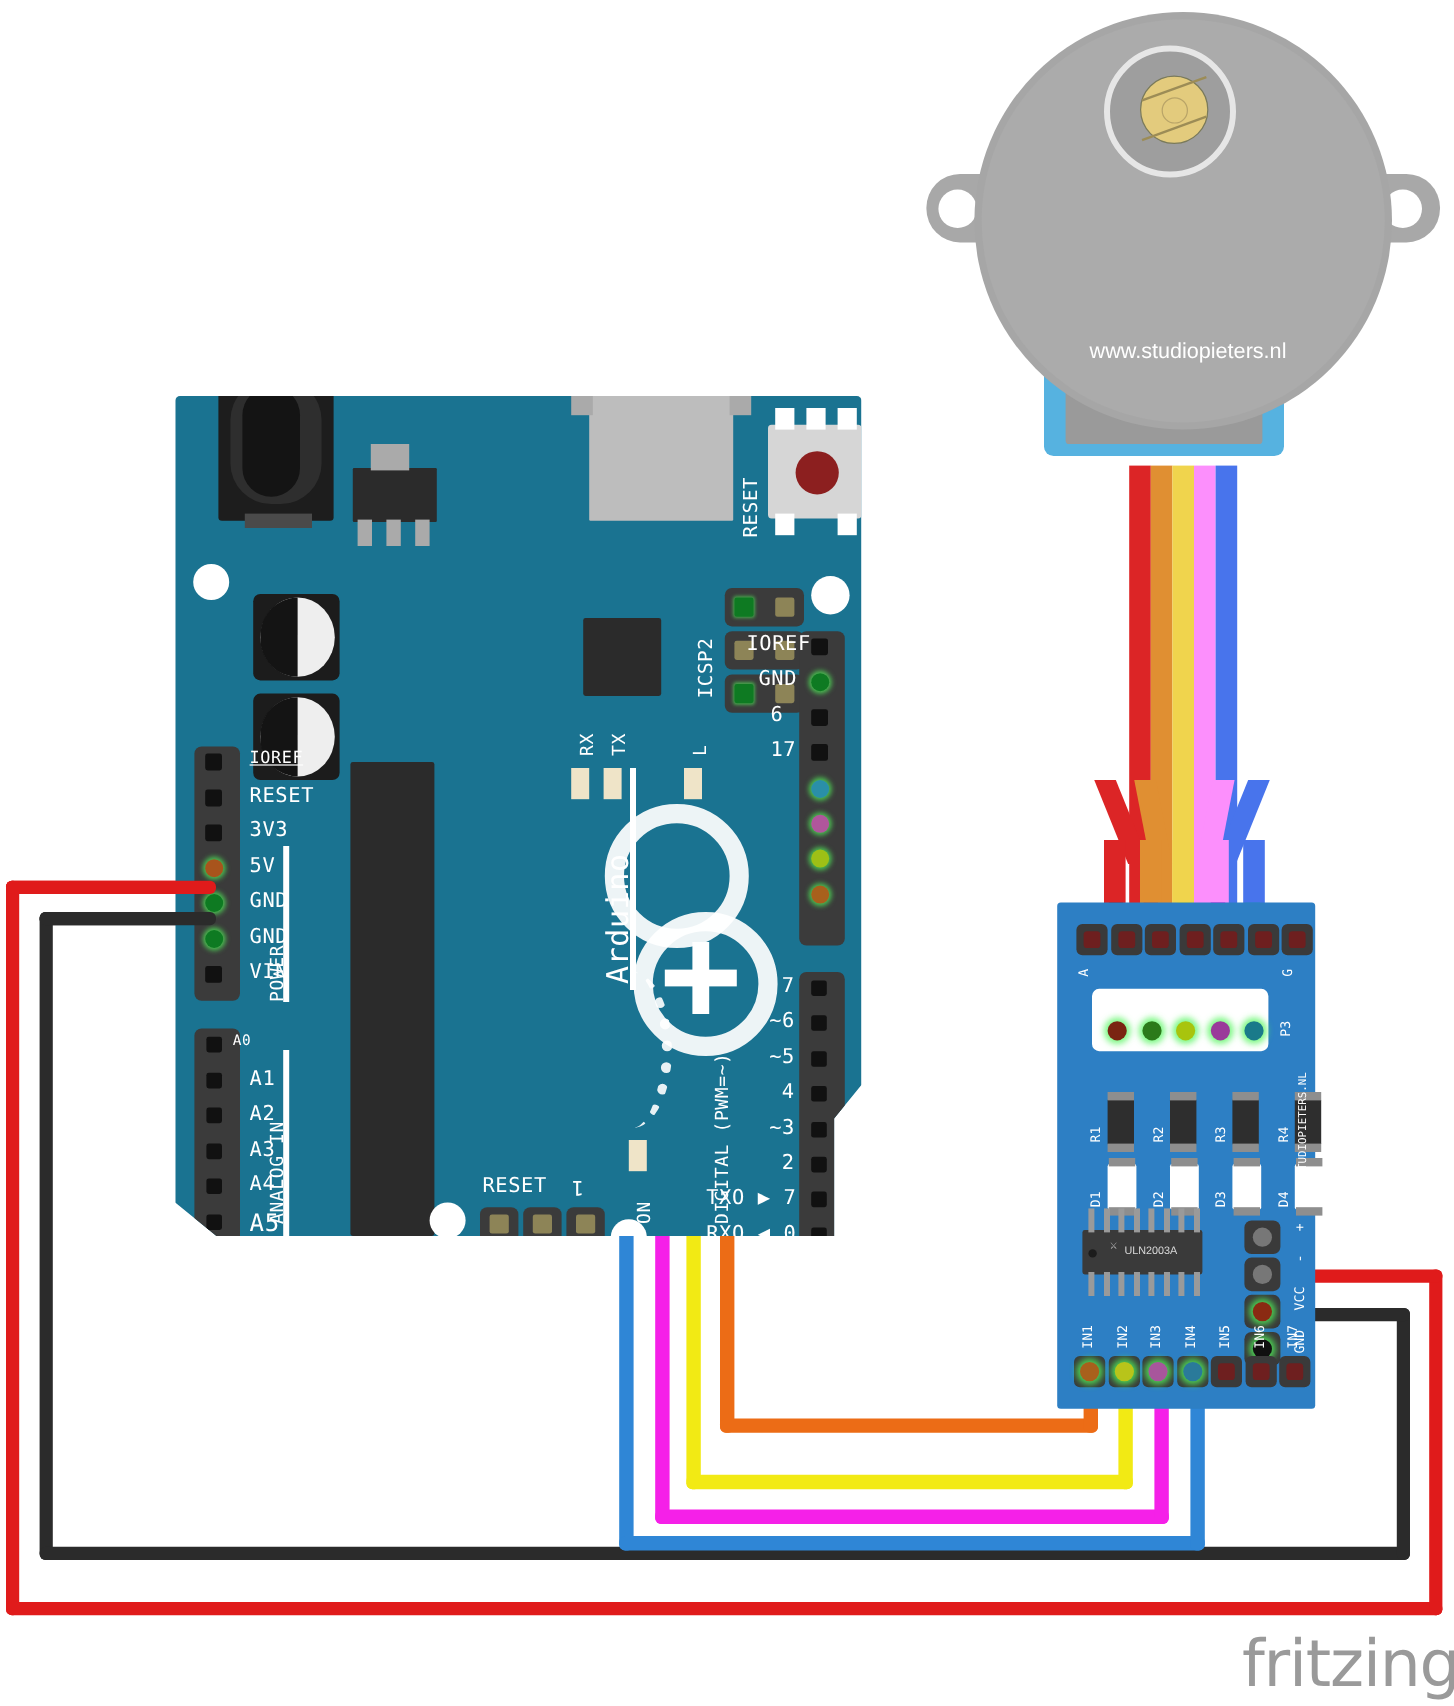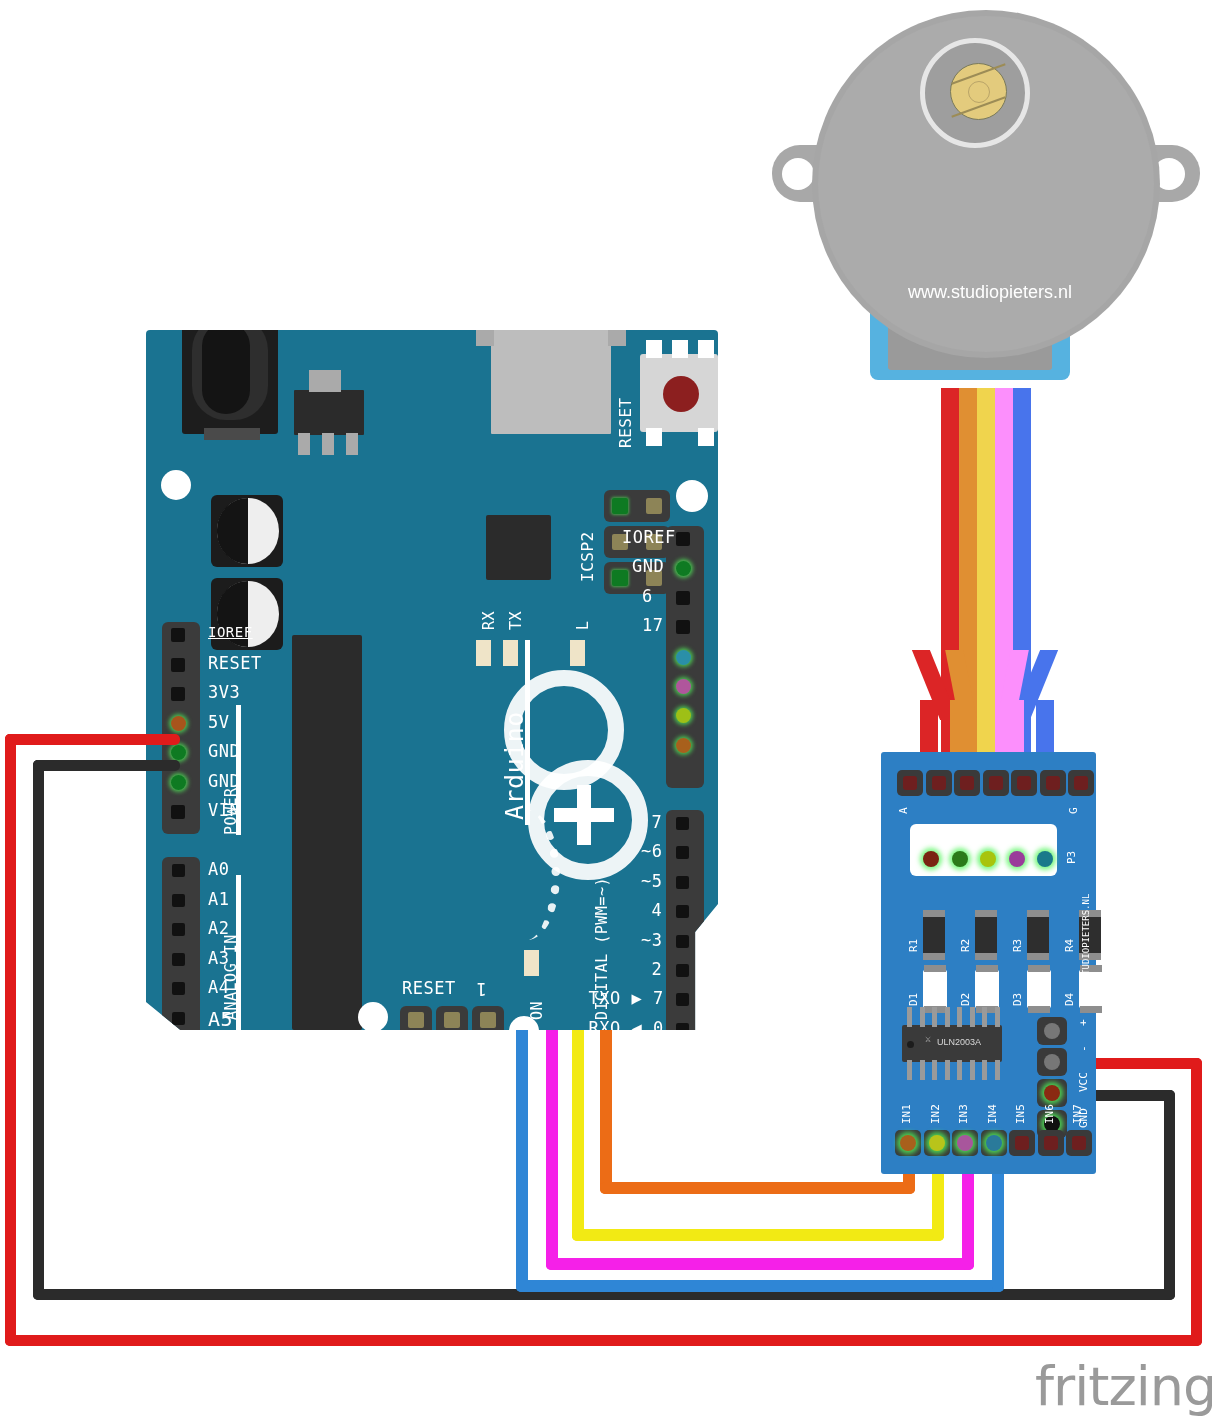--- a/index.html
+++ b/index.html
@@ -213,21 +213,21 @@
         <div class="lbl" style="left: 62px; top: 413px; font-size: 17px;">GND</div>
         <span class="pinlit " style="left: 25px; top: 444.5px;"></span>
         <div class="lbl" style="left: 62px; top: 442.5px; font-size: 17px;">GND</div>
         <span class="" style="position: absolute; width: 14px; height: 14px; background: rgb(17, 17, 17); border-radius: 2px; left: 25px; top: 475px;"></span>
         <div class="lbl" style="left: 62px; top: 472px; font-size: 17px;">VIN</div>
       </div>
 
     <div class="hdr" style="left:16px;top:527px;width:38px;height:182px;"></div>
     <div id="analog-pins">
         <div class="pinsq" style="left: 26px; top: 534px;"></div>
-        <div class="lbl" style="left: 62px; top: 531px; font-size: 17px;">A0</div>
+        <div class="lbl" style="left: 48px; top: 531px; font-size: 12px;">A0</div>
         <div class="pinsq" style="left: 26px; top: 563.5px;"></div>
         <div class="lbl" style="left: 62px; top: 560.5px; font-size: 17px;">A1</div>
         <div class="pinsq" style="left: 26px; top: 593px;"></div>
         <div class="lbl" style="left: 62px; top: 590px; font-size: 17px;">A2</div>
         <div class="pinsq" style="left: 26px; top: 622.5px;"></div>
         <div class="lbl" style="left: 62px; top: 619.5px; font-size: 17px;">A3</div>
         <div class="pinsq" style="left: 26px; top: 652px;"></div>
         <div class="lbl" style="left: 62px; top: 649px; font-size: 17px;">A4</div>
         <div class="pinsq" style="left: 26px; top: 681.5px;"></div>
         <div class="lbl" style="left: 62px; top: 678.5px; font-size: 20px;">A5</div>

